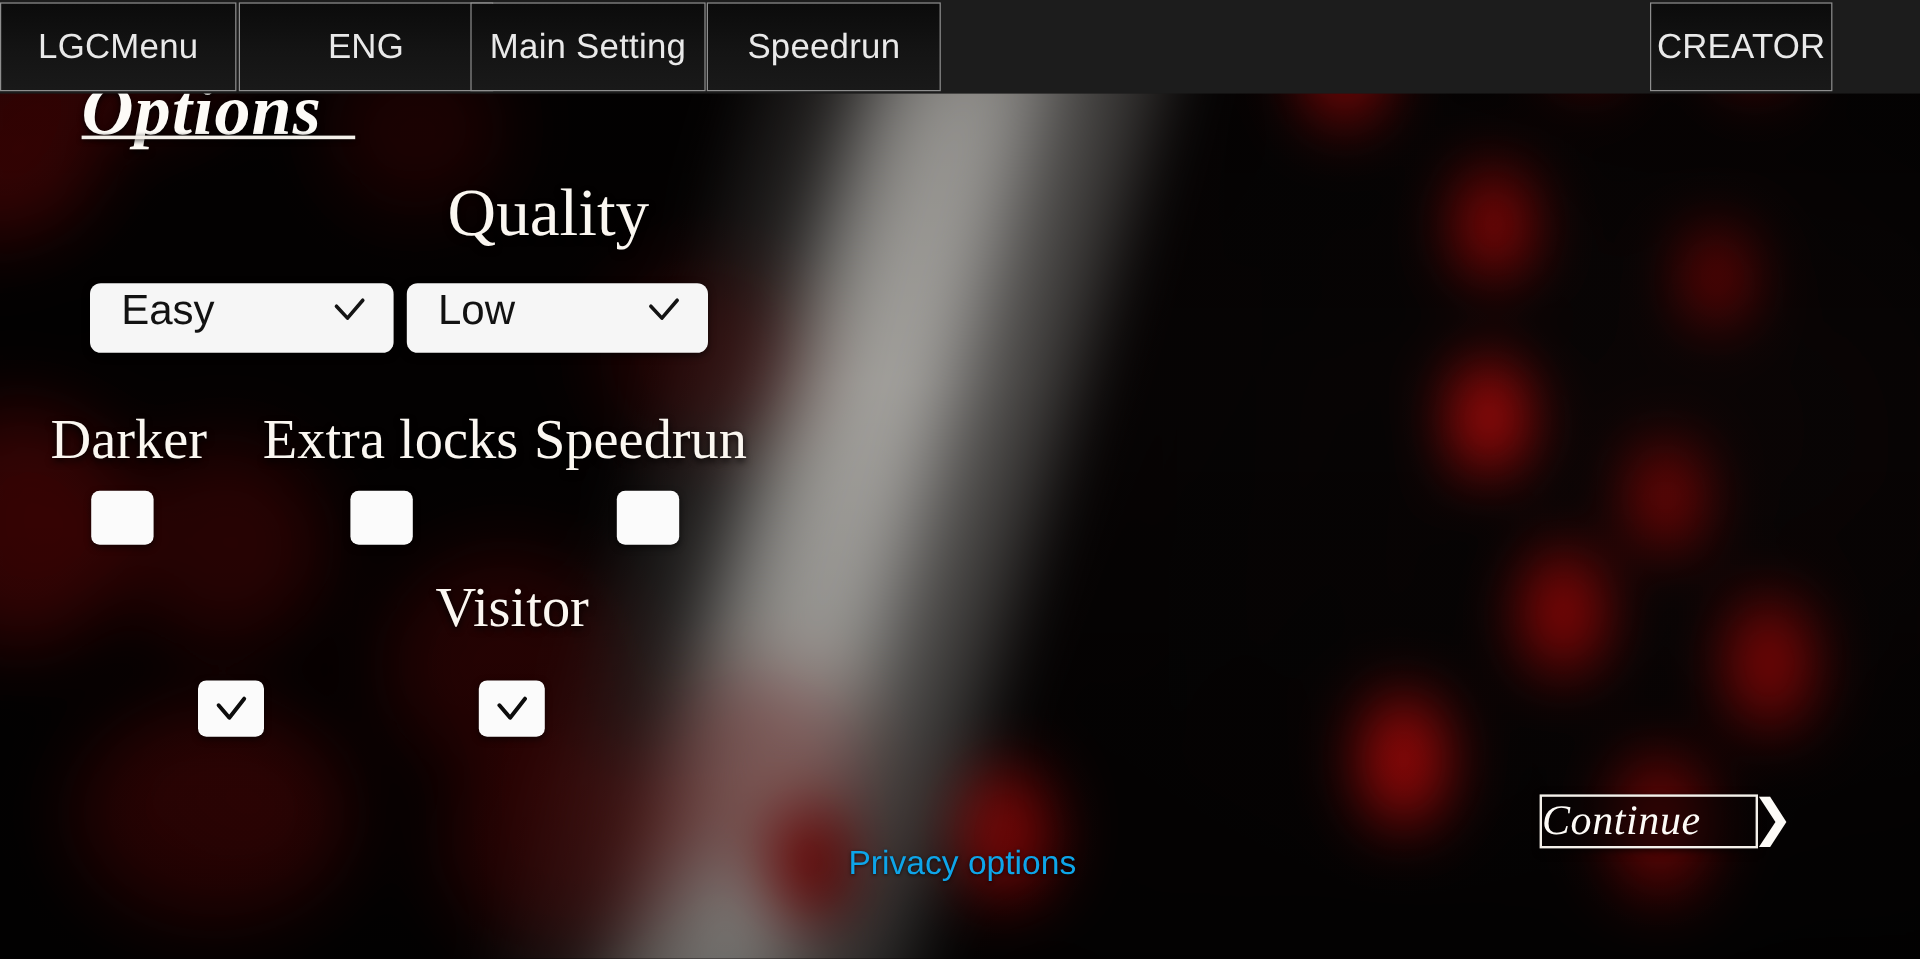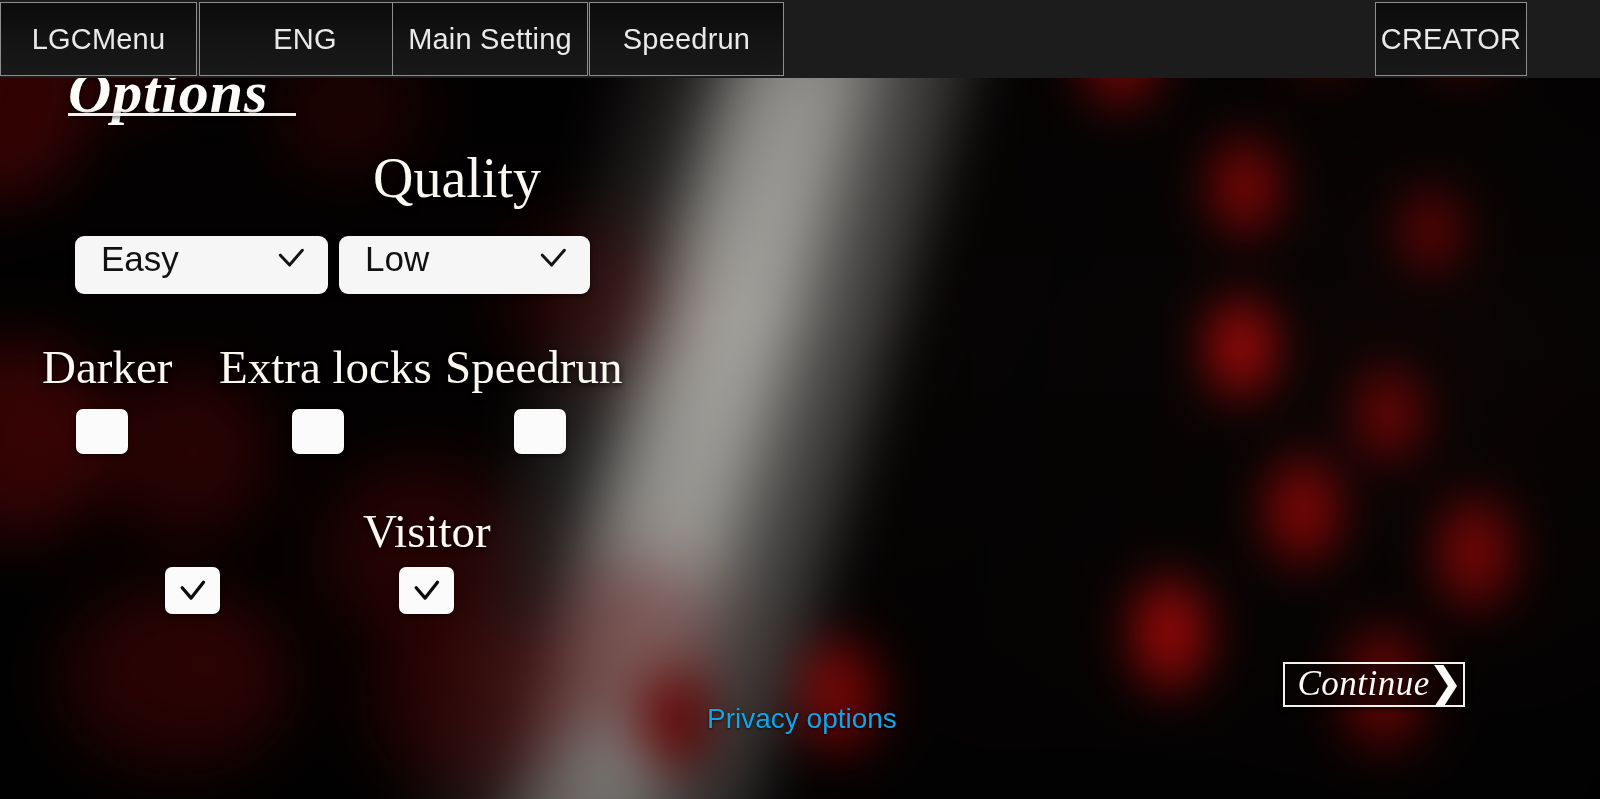--- a/index.html
+++ b/index.html
@@ -183,21 +183,21 @@
     font-family:"Liberation Serif", serif;
     font-size:47px;
     color:#fbf7f1;
     white-space:nowrap;
     text-shadow:0 2px 6px rgba(0,0,0,0.9);
   }
   #lbl-darker     { left:42px;  top:340px; }
   #lbl-extralocks { left:219px; top:340px; }
   #lbl-nightmare  { left:445px; top:340px; }
   #lbl-music      { left:135px; top:500px; }
-  #lbl-visitor    { left:363px; top:504px;text-align:right; }
+  #lbl-visitor    { left:363px; top:480px;text-align:right; }
 
   .checkbox {
     position:absolute;
     background:#fbfbfb;
     border-radius:7px;
     box-shadow:0 2px 5px rgba(0,0,0,0.5);
     cursor:pointer;
     display:flex;
     align-items:center;
     justify-content:center;
@@ -211,24 +211,25 @@
 
   
   #continue-btn {
     position:absolute;
     left:1283px; top:662px;
     width:182px; height:45px;
     border:2px solid #f4f0ea;
     background:rgba(8,4,4,0.55);
     display:flex;
     align-items:center;
-    justify-content:flex-end;
+    justify-content:flex-start;
     cursor:pointer;
     user-select:none;
     box-shadow:0 2px 6px rgba(0,0,0,0.7);
+    gap:44px;
   }
   #continue-label {
     font-family:"Liberation Serif", serif;
     font-style:italic;
     font-size:35px;
     color:#fdfbf7;
     line-height:1;
     letter-spacing:0.5px;
     position:relative;
     top:-1px;

